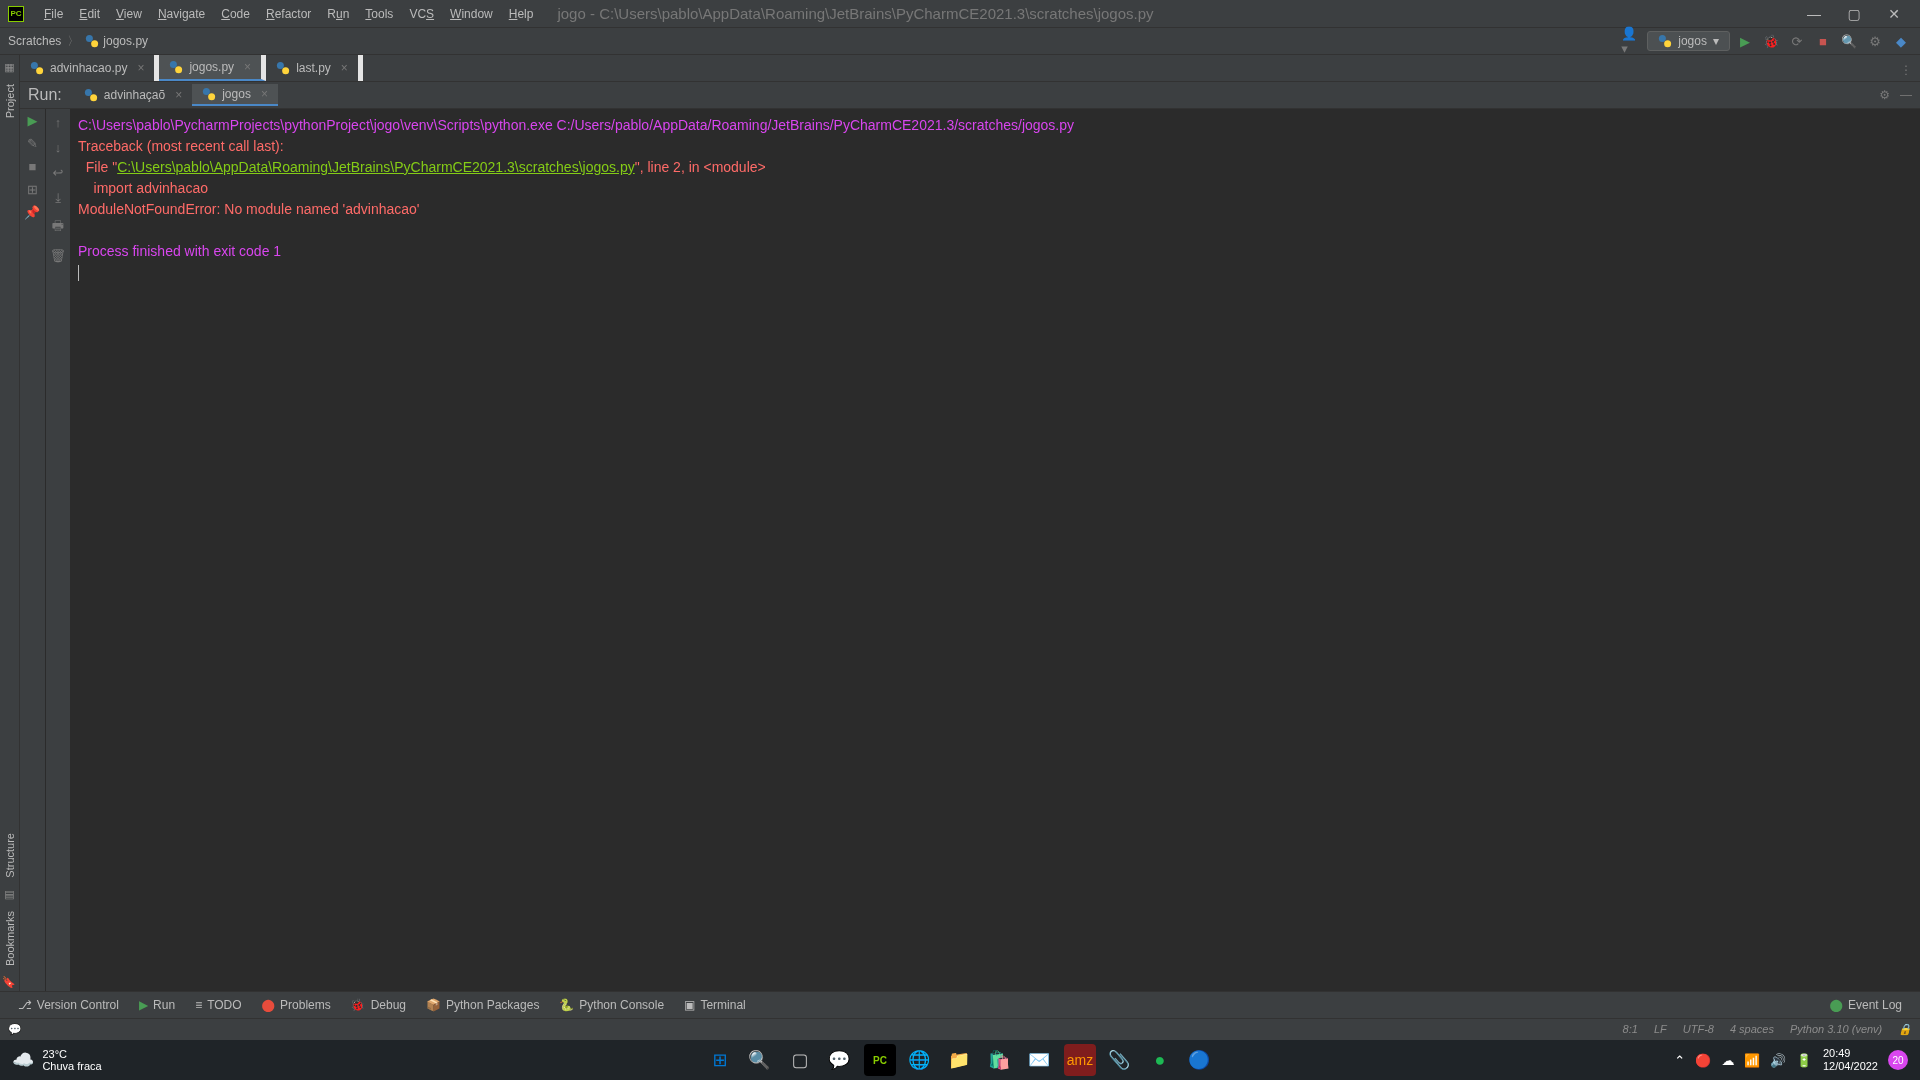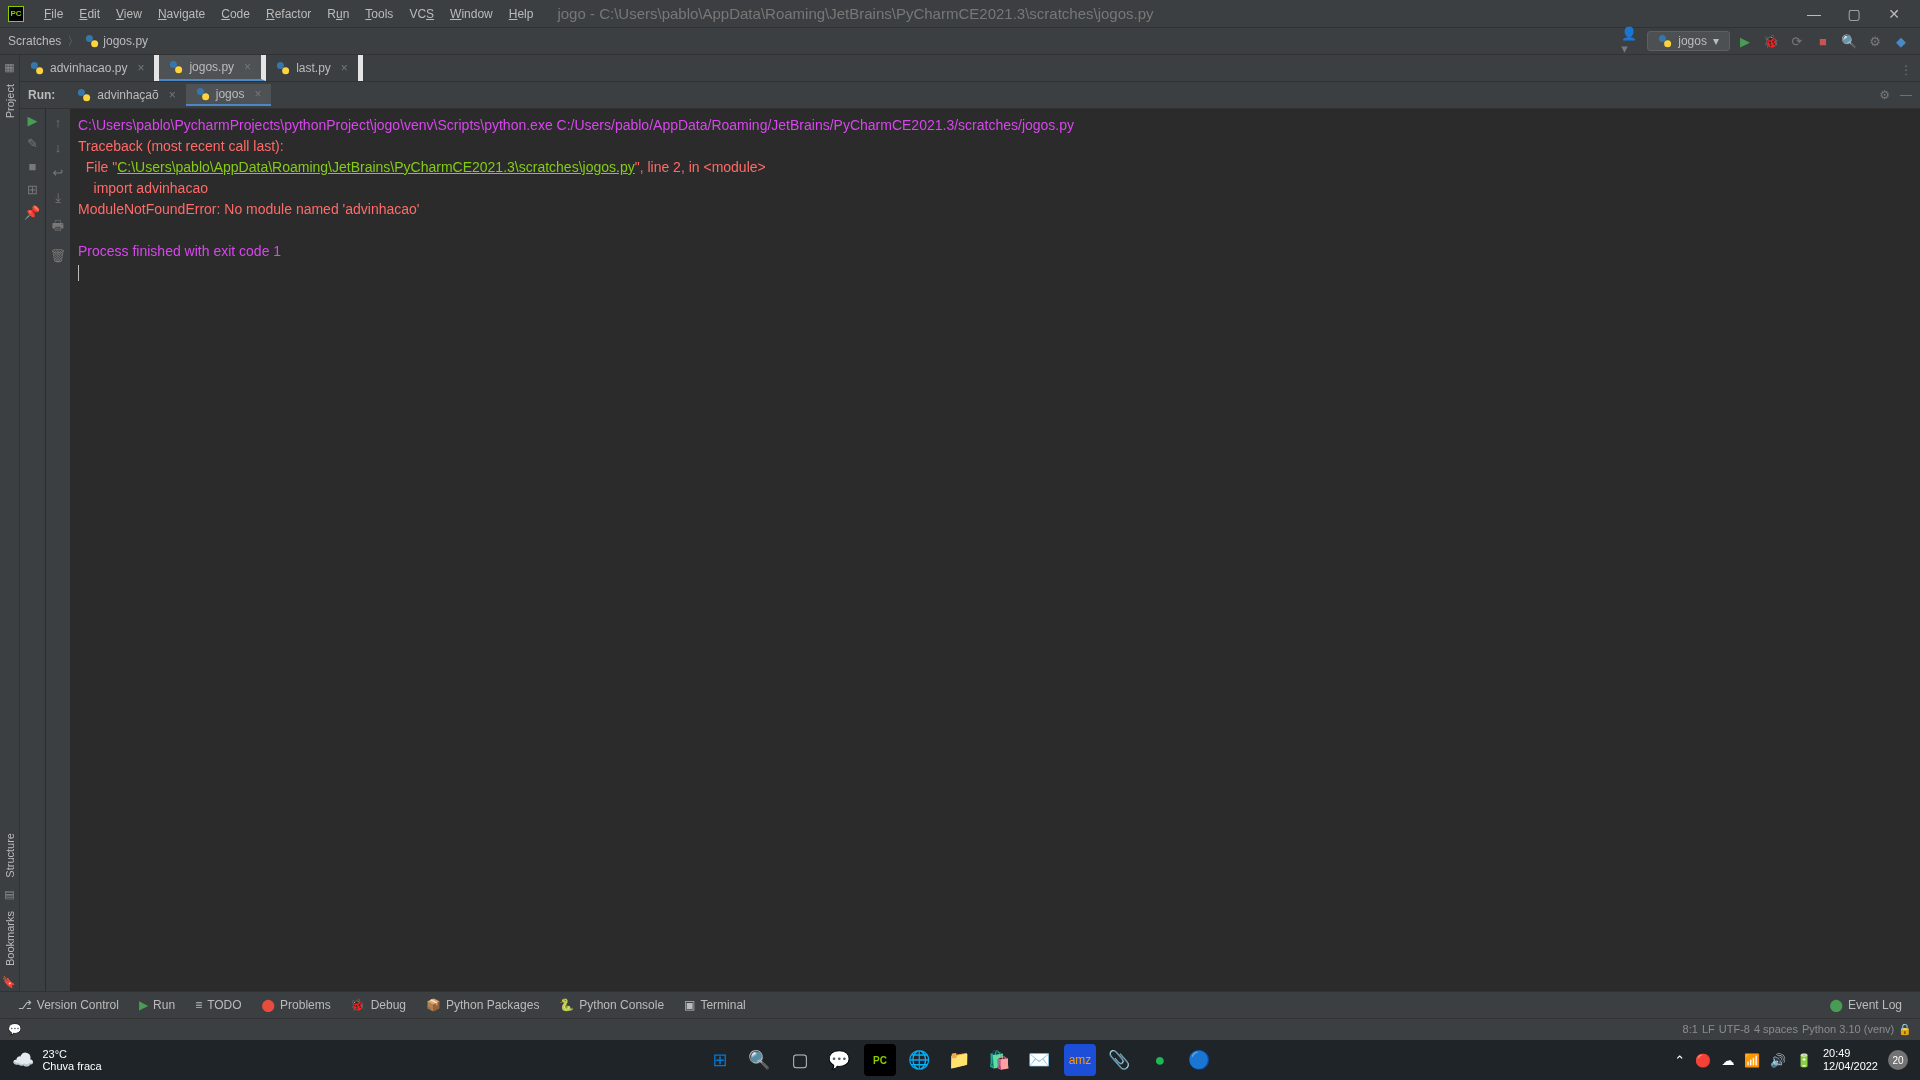--- a/index.html
+++ b/index.html
@@ -25,46 +25,46 @@
 .left-gutter { width: 20px; background: #3c3f41; border-right: 1px solid #323232; display: flex; flex-direction: column; align-items: center; padding-top: 4px; }
 .gutter-text { writing-mode: vertical-rl; transform: rotate(180deg); font-size: 11px; color: #bbbbbb; padding: 8px 0; }
 .gutter-icon { font-size: 11px; margin: 2px 0; color: #8c8c8c; }
 .main-area { flex: 1; display: flex; flex-direction: column; }
 .editor-tabs { height: 27px; background: #3c3f41; display: flex; align-items: flex-end; border-bottom: 1px solid #323232; }
 .ed-tab { height: 26px; padding: 0 10px; display: flex; align-items: center; gap: 6px; background: #3c3f41; border-right: 5px solid #e5e5e5; font-size: 12px; cursor: pointer; }
 .ed-tab.active { background: #4e5254; border-bottom: 2px solid #4a88c7; }
 .close-x { color: #777; margin-left: 4px; font-size: 12px; }
 .run-panel { flex: 1; display: flex; flex-direction: column; background: #2b2b2b; }
 .run-header { height: 27px; background: #3c3f41; display: flex; align-items: center; padding: 0 8px; border-bottom: 1px solid #323232; }
-.run-label { font-size: 12px; margin-right: 12px; font-weight: bold; }
+.run-label { font-size: 16px; margin-right: 12px; }
 .run-tab { padding: 3px 10px; display: flex; align-items: center; gap: 6px; font-size: 12px; background: #3c3f41; cursor: pointer; }
 .run-tab.active { background: #4e5254; border-bottom: 2px solid #4a88c7; }
 .run-body { flex: 1; display: flex; }
 .run-left-tb { width: 25px; background: #3c3f41; display: flex; flex-direction: column; align-items: center; padding-top: 4px; gap: 8px; }
 .run-side-tb { width: 25px; background: #3c3f41; display: flex; flex-direction: column; align-items: center; padding-top: 6px; gap: 10px; border-left: 1px solid #2b2b2b; }
 .rtb-icon { font-size: 13px; cursor: pointer; }
 .console { flex: 1; background: #2b2b2b; padding: 6px 8px; font-family: 'Consolas', monospace; font-size: 14px; line-height: 21px; white-space: pre; color: #bbbbbb; }
 .c-gray { color: #d946ef; }
 .c-red { color: #ff6b68; }
 .c-link { color: #84cc16; text-decoration: underline; }
 .cursor { border-left: 1px solid #bbbbbb; display: inline-block; height: 16px; vertical-align: middle; }
 .bottom-tabs { height: 27px; background: #3c3f41; display: flex; align-items: center; padding: 0 8px; border-top: 1px solid #323232; gap: 0; }
 .bt-tab { padding: 4px 10px; display: flex; align-items: center; gap: 5px; font-size: 12px; cursor: pointer; }
 .bt-event { margin-left: auto; }
 .status-bar { height: 22px; background: #3c3f41; display: flex; align-items: center; padding: 0 8px; border-top: 1px solid #323232; font-size: 11px; color: #8c8c8c; }
-.sb-right { margin-left: auto; display: flex; gap: 4px; }
+.sb-right { margin-left: auto; display: flex; gap: 16px; font-style: italic; }
 .taskbar { position: absolute; bottom: 0; left: 0; right: 0; height: 40px; background: #1f2428; display: flex; align-items: center; padding: 0 12px; }
 .weather { display: flex; align-items: center; gap: 8px; color: #fff; font-size: 11px; }
 .weather-icon { font-size: 18px; }
 .tb-center { position: absolute; left: 50%; transform: translateX(-50%); display: flex; gap: 8px; align-items: center; }
 .task-icon { width: 32px; height: 32px; display: flex; align-items: center; justify-content: center; font-size: 18px; border-radius: 4px; cursor: pointer; }
 .tray { margin-left: auto; display: flex; align-items: center; gap: 10px; color: #fff; font-size: 11px; }
 .tray-icon { font-size: 13px; }
 .clock { text-align: left; line-height: 13px; }
-.notif-badge { background: #737373; color: #fff; border-radius: 50%; width: 20px; height: 20px; display: flex; align-items: center; justify-content: center; font-size: 10px; }
+.notif-badge { background: #d946ef; color: #fff; border-radius: 50%; width: 20px; height: 20px; display: flex; align-items: center; justify-content: center; font-size: 10px; }
 .py-svg { width: 14px; height: 14px; }
 .run-hdr-right { margin-left: auto; display: flex; gap: 10px; }
 </style>
 </head>
 <body>
 
 <div class="titlebar">
   <div class="app-icon">PC</div>
   <div class="menu-item"><u>F</u>ile</div>
   <div class="menu-item"><u>E</u>dit</div>
@@ -272,21 +272,21 @@
   <div class="tb-center">
     <div class="task-icon" style="color:#0078d4">⊞</div>
     <div class="task-icon">🔍</div>
     <div class="task-icon">▢</div>
     <div class="task-icon" style="color:#6264a7">💬</div>
     <div class="task-icon" style="background:#000;color:#88cc00;font-size:10px;font-weight:bold">PC</div>
     <div class="task-icon">🌐</div>
     <div class="task-icon">📁</div>
     <div class="task-icon">🛍️</div>
     <div class="task-icon">✉️</div>
-    <div class="task-icon" style="background:#1d4ed8;color:#ff9900;font-size:12px">amz</div>
+    <div class="task-icon" style="background:#7f1d1d;color:#ff9900;font-size:14px">amz</div>
     <div class="task-icon" style="color:#d83b01">📎</div>
     <div class="task-icon" style="color:#1db954">●</div>
     <div class="task-icon">🔵</div>
   </div>
   <div class="tray">
     <span class="tray-icon">⌃</span>
     <span class="tray-icon">🔴</span>
     <span class="tray-icon">☁</span>
     <span class="tray-icon">📶</span>
     <span class="tray-icon">🔊</span>

